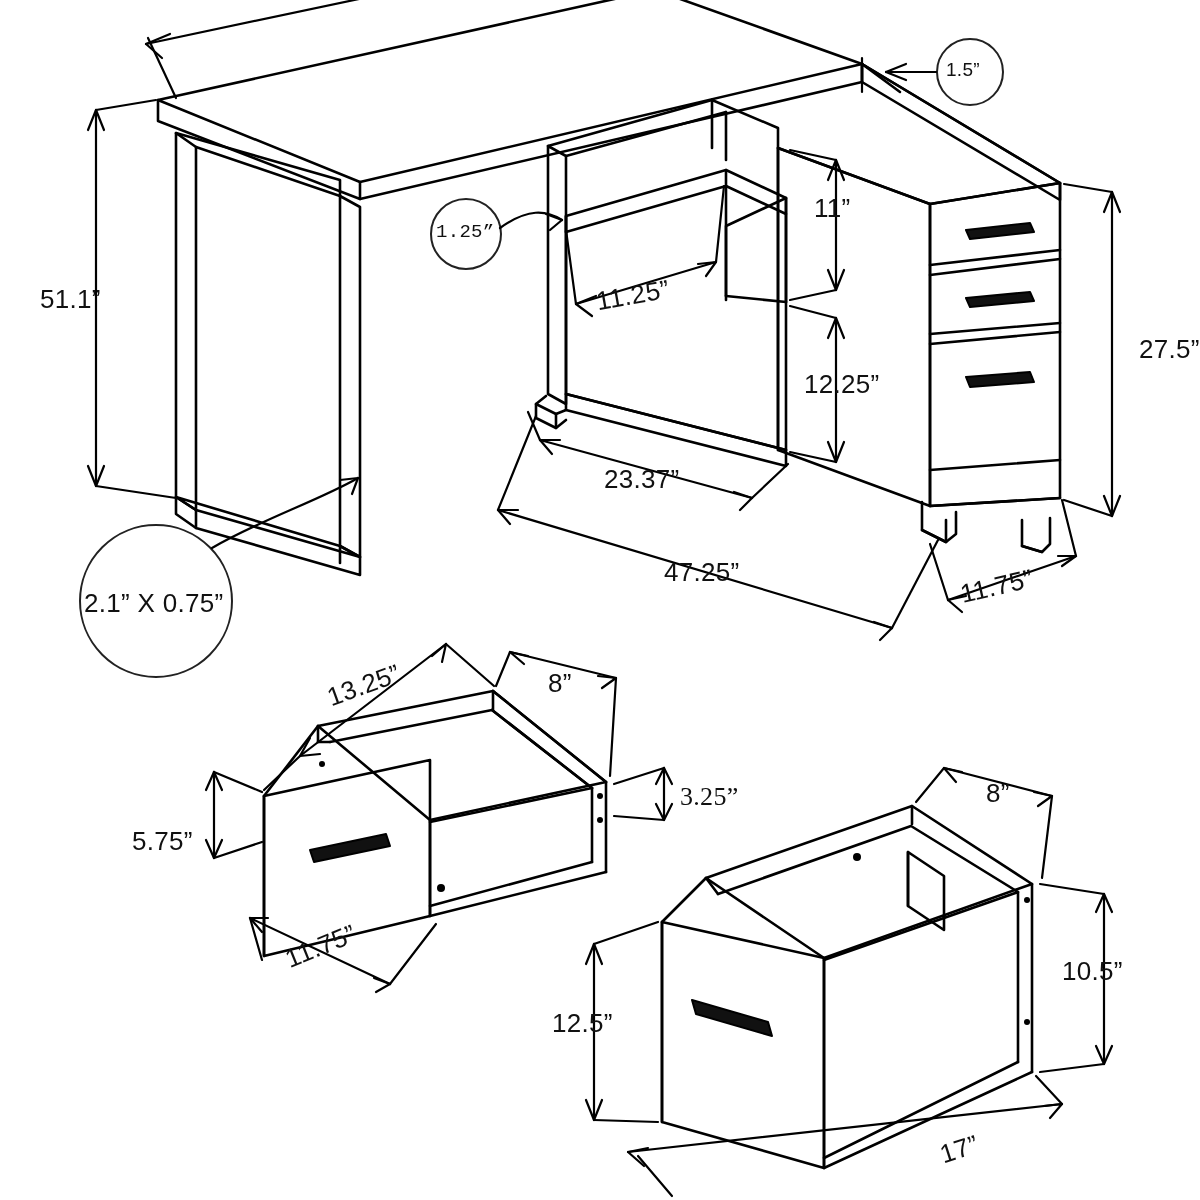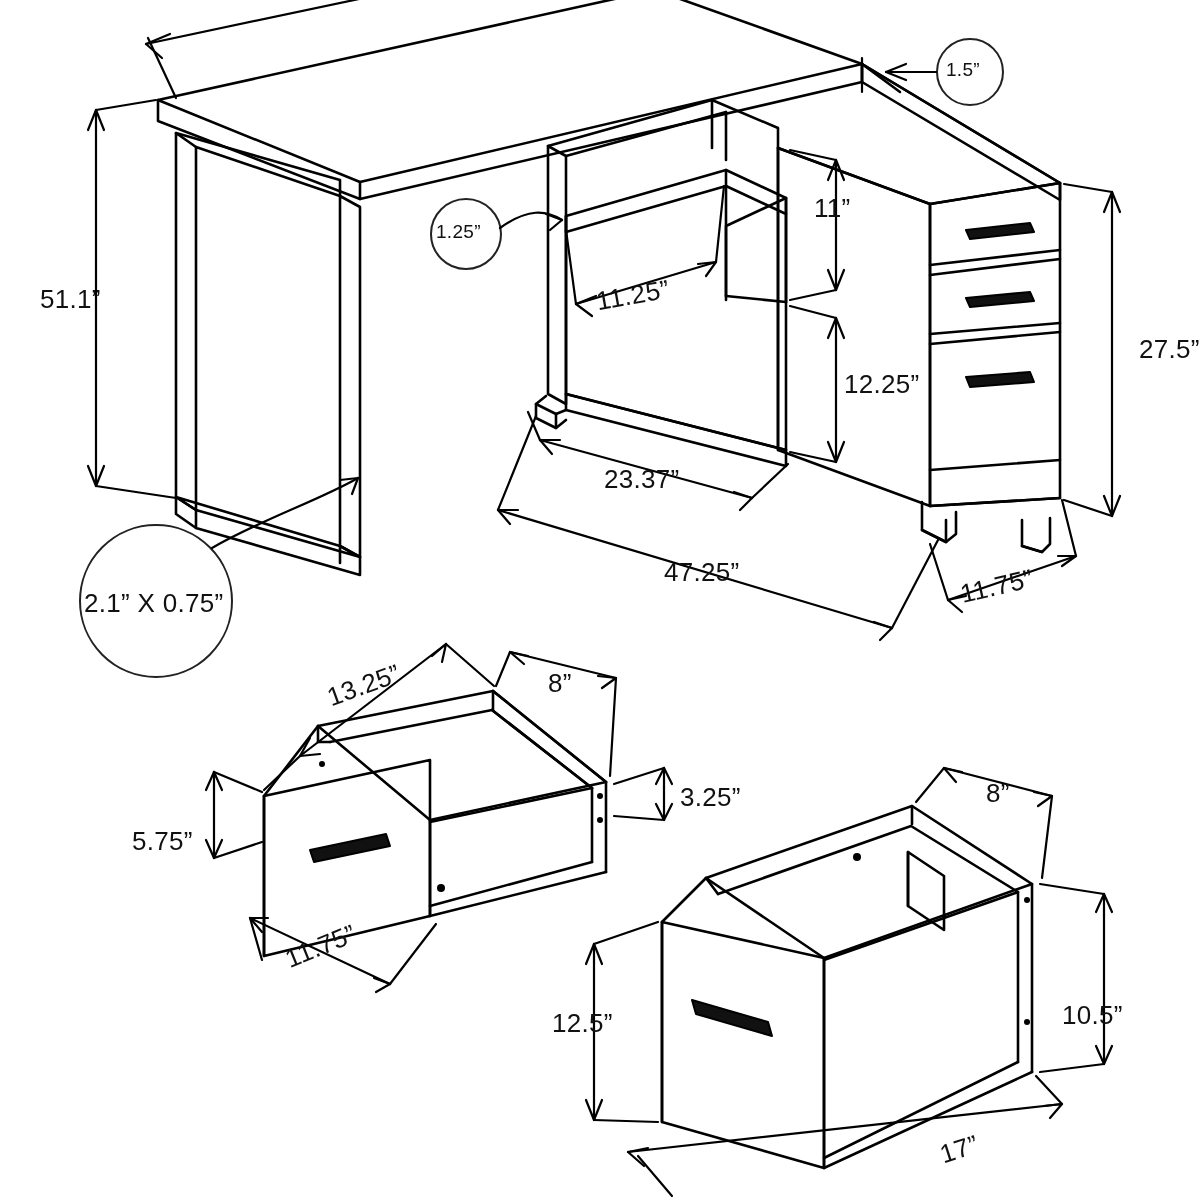--- a/index.html
+++ b/index.html
@@ -287,32 +287,32 @@
         <path d="M628 1152 L648 1148 M628 1152 L644 1166"></path>
         <path d="M1062 1104 L1044 1106 M1062 1104 L1050 1118"></path>
         <path d="M1062 1104 L1036 1076"></path>
         <path d="M638 1156 L672 1196"></path>
       </g>
     </g>
   </svg>
 
   <div class="dimtext big" style="left:40px;  top:284px;">51.1”</div>
   <div class="dimtext small" style="left:946px; top:59px;">1.5”</div>
-  <div class="dimtext small" style="left:436px; top:221px;">1.25”</div>
+  <div class="dimtext small" style="left:436px; top:221px;font-family:Liberation Mono, monospace;">1.25”</div>
   <div class="dimtext big" style="left:596px; top:280px; transform:rotate(-10deg);">11.25”</div>
   <div class="dimtext big" style="left:814px; top:193px;">11”</div>
-  <div class="dimtext big" style="left:804px; top:369px;margin-left:40px;">12.25”</div>
+  <div class="dimtext big" style="left:804px; top:369px;">12.25”</div>
   <div class="dimtext big" style="left:1139px;top:334px;">27.5”</div>
   <div class="dimtext big" style="left:604px; top:464px;">23.37”</div>
   <div class="dimtext big" style="left:664px; top:557px;">47.25”</div>
   <div class="dimtext big" style="left:960px; top:571px; transform:rotate(-13deg);">11.75”</div>
   <div class="dimtext big" style="left:84px;  top:588px;">2.1” X 0.75”</div>
   <div class="dimtext big" style="left:326px; top:670px; transform:rotate(-20deg);">13.25”</div>
   <div class="dimtext big" style="left:548px; top:668px;">8”</div>
   <div class="dimtext big" style="left:132px; top:802px;margin-top:24px;">5.75”</div>
-  <div class="dimtext big" style="left:680px; top:782px;">3.25”</div>
+  <div class="dimtext big" style="left:680px; top:782px;font-family:Liberation Serif, serif;">3.25”</div>
   <div class="dimtext big" style="left:284px; top:931px; transform:rotate(-22deg);">11.75”</div>
   <div class="dimtext big" style="left:986px; top:778px;">8”</div>
-  <div class="dimtext big" style="left:1062px;top:956px;margin-top:44px;">10.5”</div>
+  <div class="dimtext big" style="left:1062px;top:956px;">10.5”</div>
   <div class="dimtext big" style="left:552px; top:1008px;">12.5”</div>
   <div class="dimtext big" style="left:940px; top:1134px; transform:rotate(-18deg);">17”</div>
 
 </div>
 
 </body></html>

